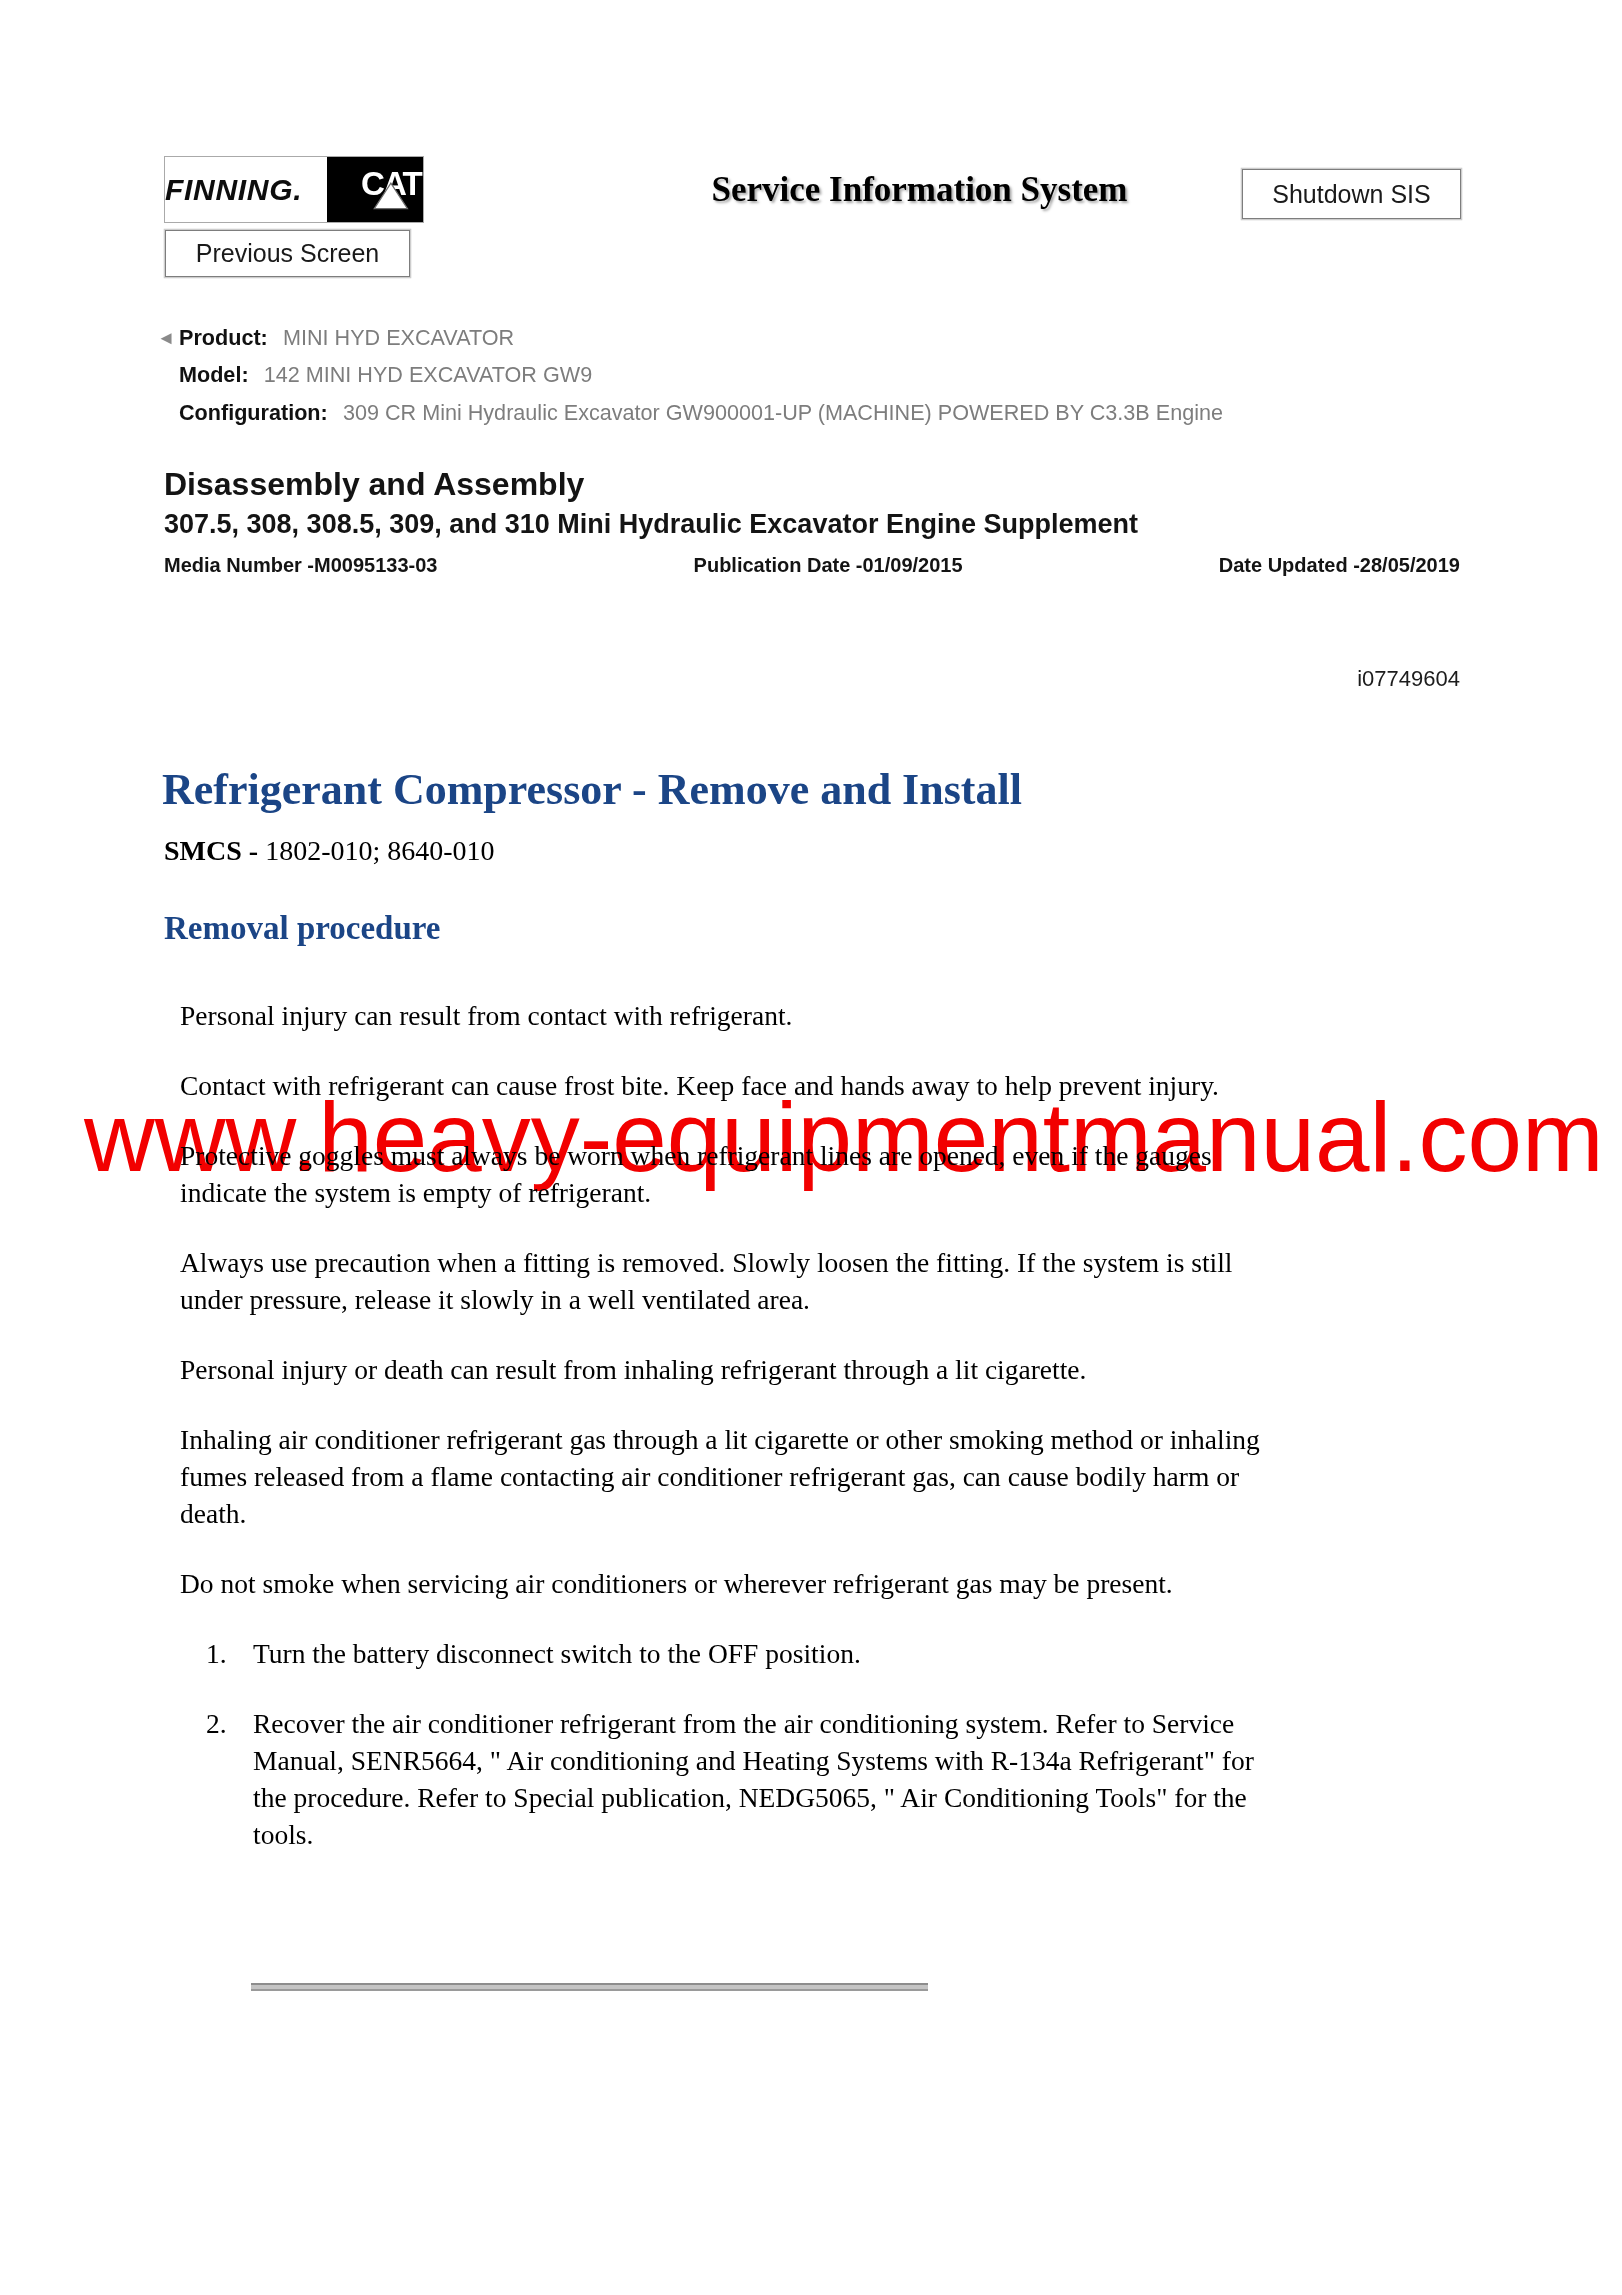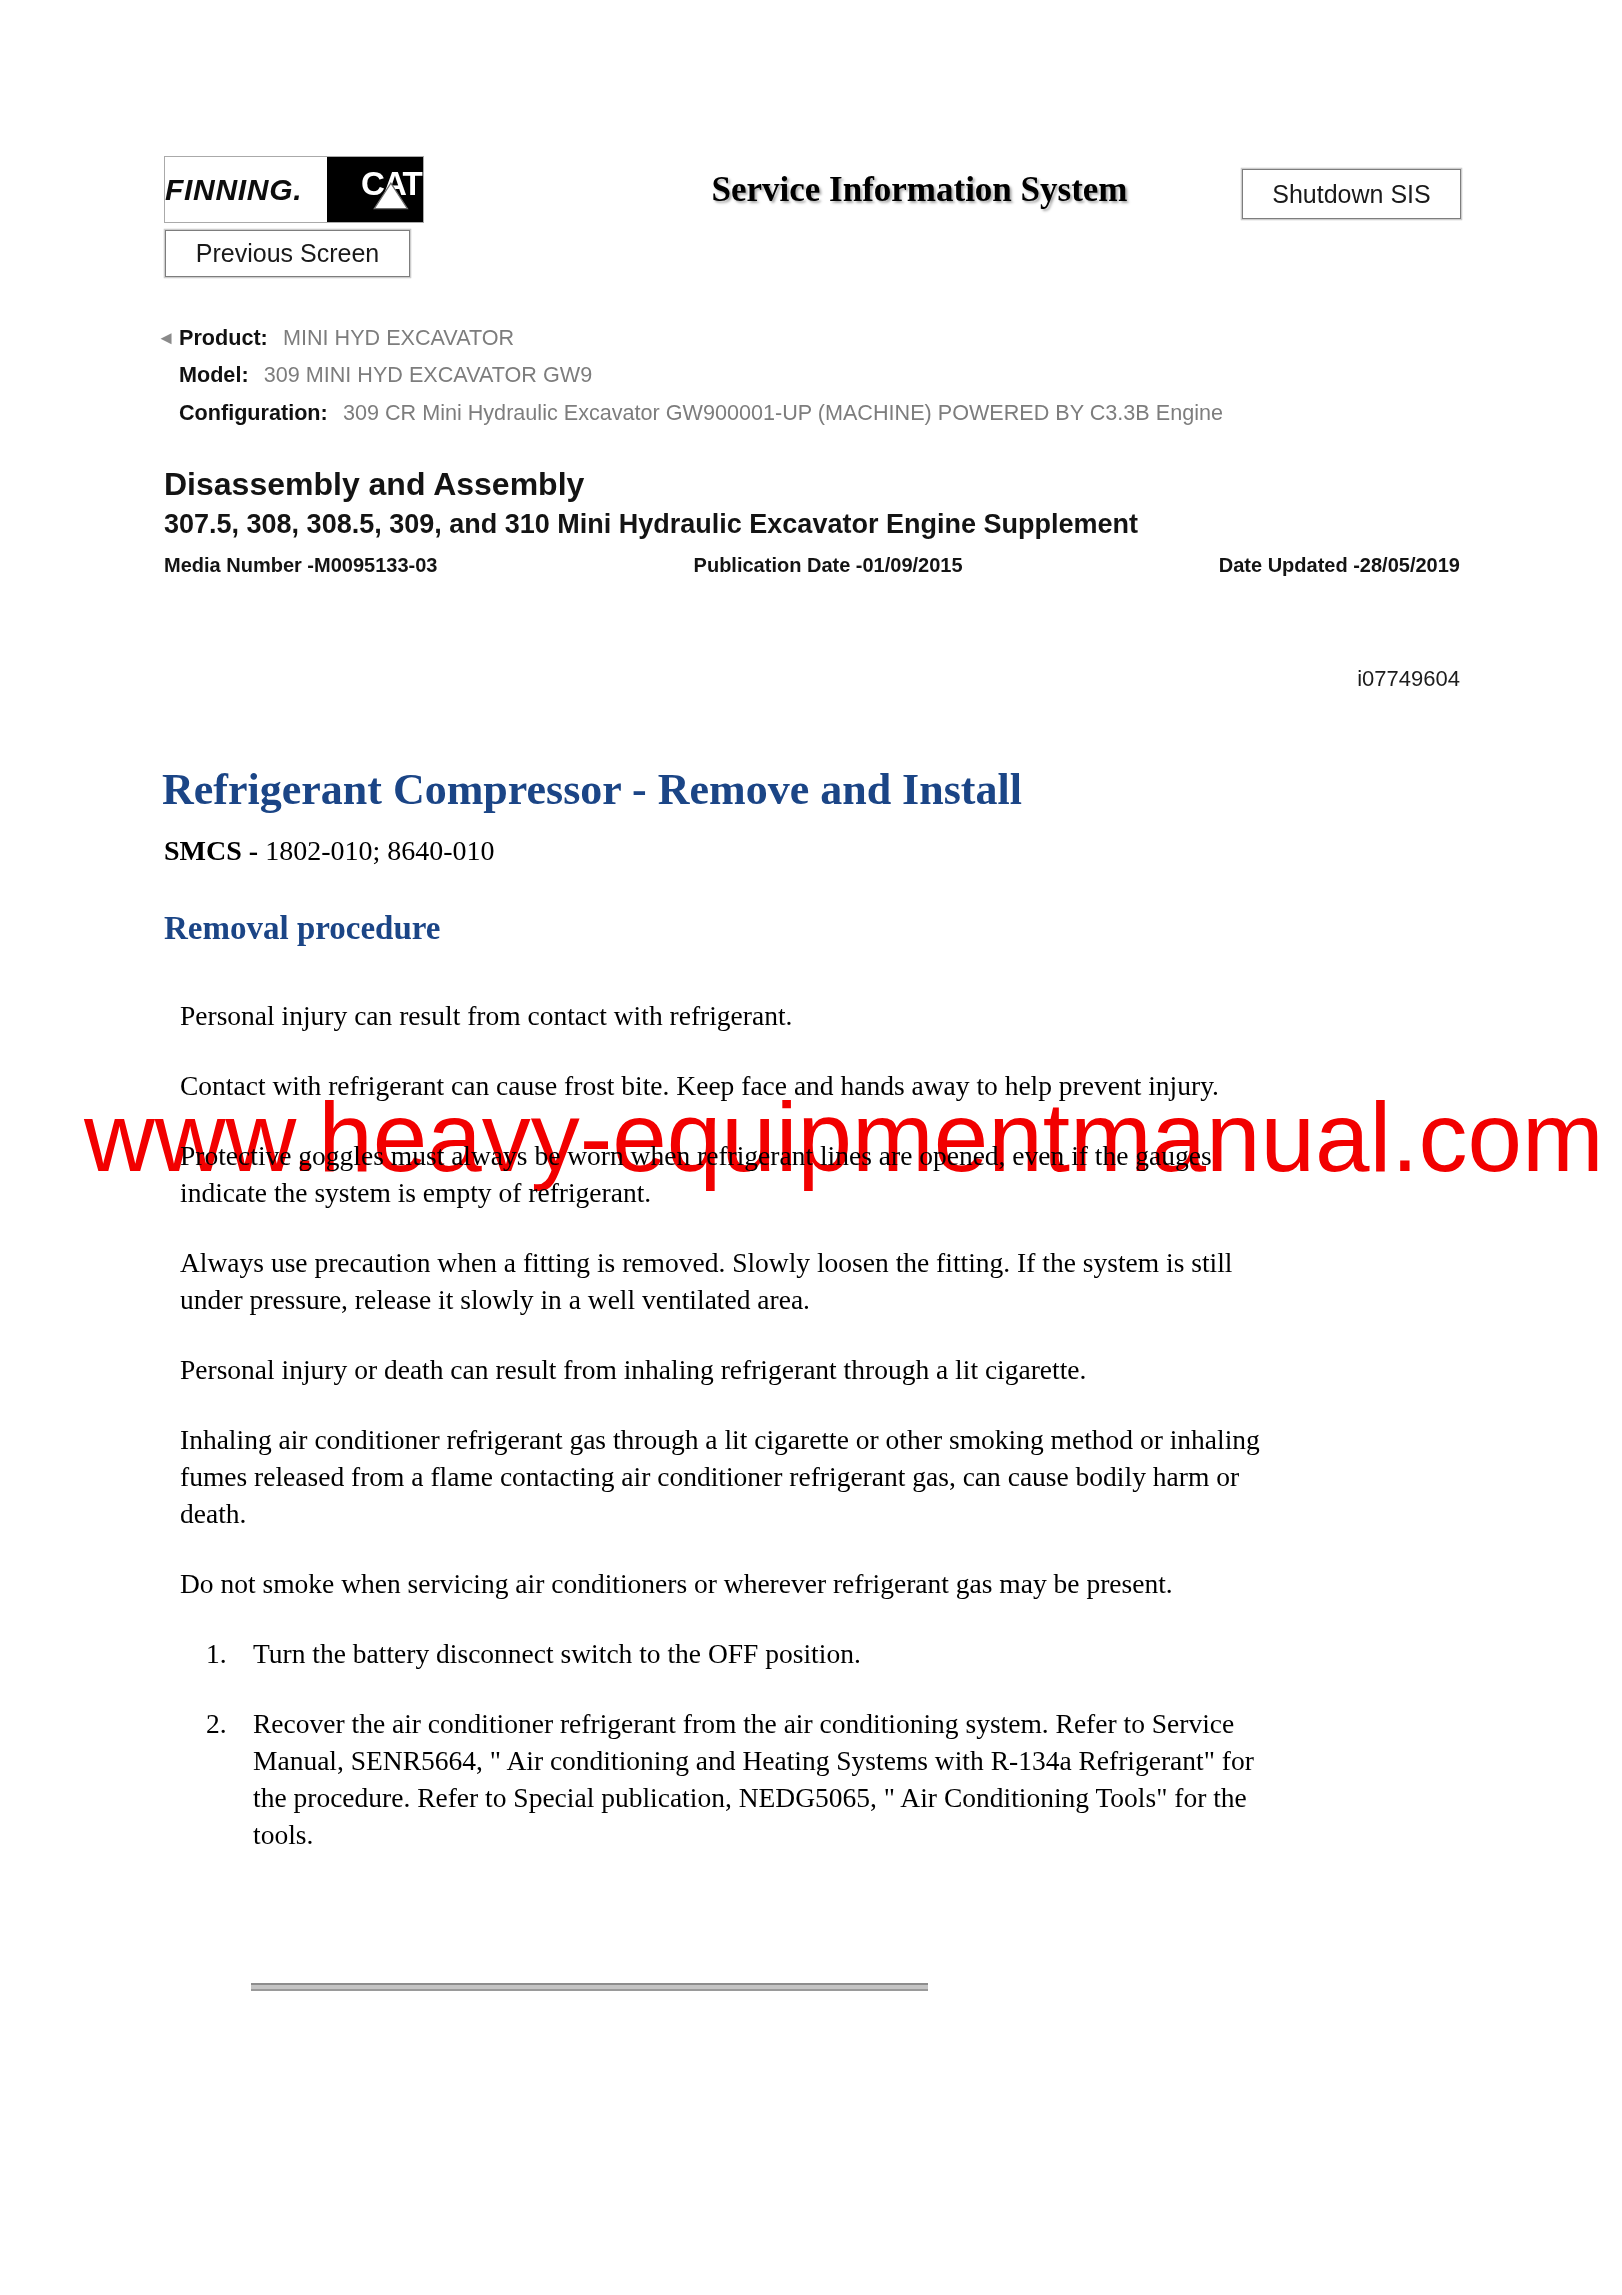--- a/index.html
+++ b/index.html
@@ -149,21 +149,21 @@
   <div class="btn prev-btn">Previous Screen</div>
 
   <div class="product-block">
     <div class="product-row">
       <span class="back-arrow">◄</span>
       <span class="product-label">Product:</span>
       <span class="product-value">MINI HYD EXCAVATOR</span>
     </div>
     <div class="product-row">
       <span class="product-label">Model:</span>
-      <span class="product-value">309 MINI HYD EXCAVATOR GW9</span>
+      <span class="product-value">142 MINI HYD EXCAVATOR GW9</span>
     </div>
     <div class="product-row">
       <span class="product-label">Configuration:</span>
       <span class="product-value">309 CR Mini Hydraulic Excavator GW900001-UP (MACHINE) POWERED BY C3.3B Engine</span>
     </div>
   </div>
 
   <div class="section-title">Disassembly and Assembly</div>
   <div class="section-subtitle">307.5, 308, 308.5, 309, and 310 Mini Hydraulic Excavator Engine Supplement</div>
   <div class="media-row">

